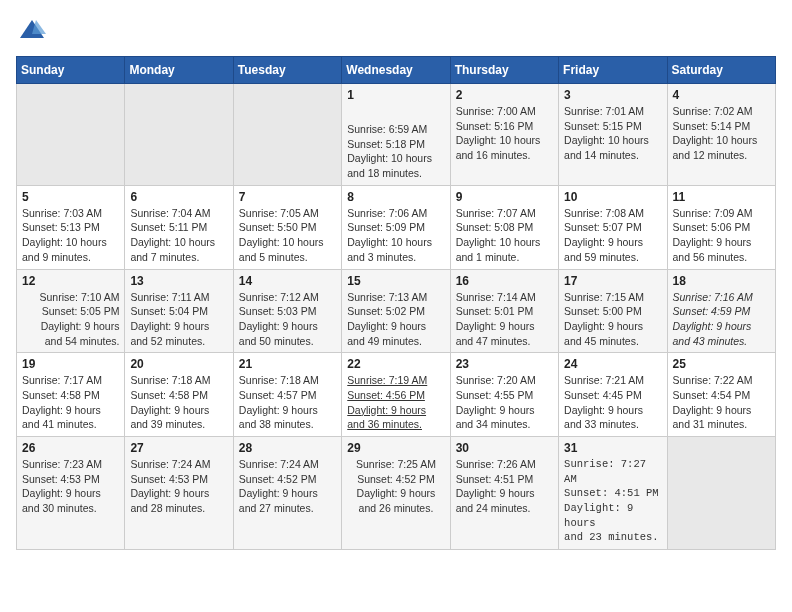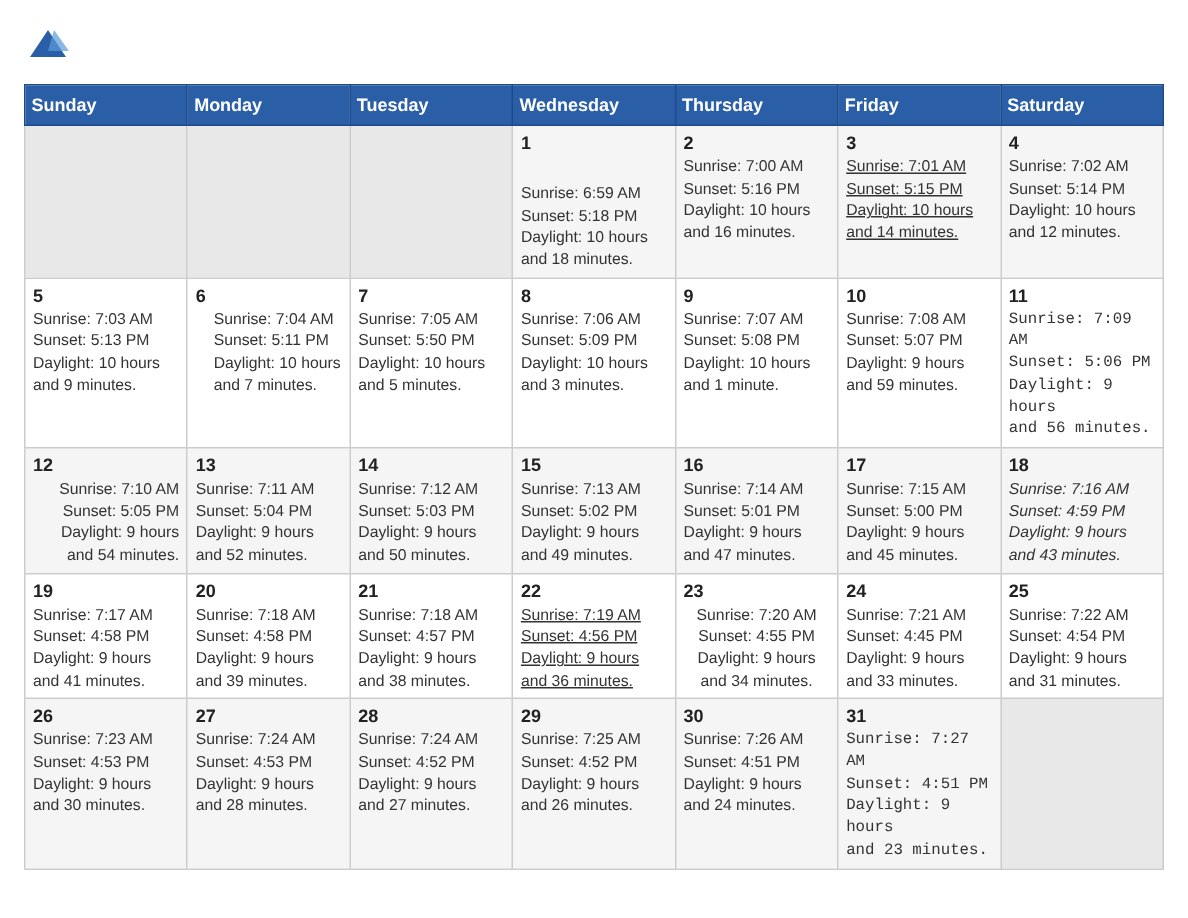--- a/index.html
+++ b/index.html
@@ -140,21 +140,21 @@
         </td>
         <td>
           <div class="day-number">2</div>
           <div class="day-info" style="white-space: pre-line;">Sunrise: 7:00 AM
 Sunset: 5:16 PM
 Daylight: 10 hours
 and 16 minutes.</div>
         </td>
         <td>
           <div class="day-number">3</div>
-          <div class="day-info" style="white-space: pre-line; text-decoration: underline;">Sunrise: 7:01 AM
+          <div class="day-info" style="white-space: pre-line;">Sunrise: 7:01 AM
 Sunset: 5:15 PM
 Daylight: 10 hours
 and 14 minutes.</div>
         </td>
         <td>
           <div class="day-number">4</div>
           <div class="day-info" style="white-space: pre-line;">Sunrise: 7:02 AM
 Sunset: 5:14 PM
 Daylight: 10 hours
 and 12 minutes.</div>
@@ -163,21 +163,21 @@
       <tr>
         <td>
           <div class="day-number">5</div>
           <div class="day-info" style="white-space: pre-line;">Sunrise: 7:03 AM
 Sunset: 5:13 PM
 Daylight: 10 hours
 and 9 minutes.</div>
         </td>
         <td>
           <div class="day-number">6</div>
-          <div class="day-info" style="white-space: pre-line; margin-left: 12px;">Sunrise: 7:04 AM
+          <div class="day-info" style="white-space: pre-line;">Sunrise: 7:04 AM
 Sunset: 5:11 PM
 Daylight: 10 hours
 and 7 minutes.</div>
         </td>
         <td>
           <div class="day-number">7</div>
           <div class="day-info" style="white-space: pre-line;">Sunrise: 7:05 AM
 Sunset: 5:50 PM
 Daylight: 10 hours
 and 5 minutes.</div>
@@ -198,21 +198,21 @@
         </td>
         <td>
           <div class="day-number">10</div>
           <div class="day-info" style="white-space: pre-line;">Sunrise: 7:08 AM
 Sunset: 5:07 PM
 Daylight: 9 hours
 and 59 minutes.</div>
         </td>
         <td>
           <div class="day-number">11</div>
-          <div class="day-info" style="white-space: pre-line; font-family: Liberation Mono, monospace;">Sunrise: 7:09 AM
+          <div class="day-info" style="white-space: pre-line;">Sunrise: 7:09 AM
 Sunset: 5:06 PM
 Daylight: 9 hours
 and 56 minutes.</div>
         </td>
       </tr>
       <tr>
         <td>
           <div class="day-number">12</div>
           <div class="day-info" style="white-space: pre-line; text-align: right;">Sunrise: 7:10 AM
 Sunset: 5:05 PM
@@ -286,21 +286,21 @@
         </td>
         <td>
           <div class="day-number">22</div>
           <div class="day-info" style="white-space: pre-line; text-decoration: underline;">Sunrise: 7:19 AM
 Sunset: 4:56 PM
 Daylight: 9 hours
 and 36 minutes.</div>
         </td>
         <td>
           <div class="day-number">23</div>
-          <div class="day-info" style="white-space: pre-line; text-align: center;">Sunrise: 7:20 AM
+          <div class="day-info" style="white-space: pre-line;">Sunrise: 7:20 AM
 Sunset: 4:55 PM
 Daylight: 9 hours
 and 34 minutes.</div>
         </td>
         <td>
           <div class="day-number">24</div>
           <div class="day-info" style="white-space: pre-line;">Sunrise: 7:21 AM
 Sunset: 4:45 PM
 Daylight: 9 hours
 and 33 minutes.</div>
@@ -330,21 +330,21 @@
         </td>
         <td>
           <div class="day-number">28</div>
           <div class="day-info" style="white-space: pre-line;">Sunrise: 7:24 AM
 Sunset: 4:52 PM
 Daylight: 9 hours
 and 27 minutes.</div>
         </td>
         <td>
           <div class="day-number">29</div>
-          <div class="day-info" style="white-space: pre-line;">Sunrise: 7:25 AM
+          <div class="day-info" style="white-space: pre-line; text-align: center;">Sunrise: 7:25 AM
 Sunset: 4:52 PM
 Daylight: 9 hours
 and 26 minutes.</div>
         </td>
         <td>
           <div class="day-number">30</div>
           <div class="day-info" style="white-space: pre-line;">Sunrise: 7:26 AM
 Sunset: 4:51 PM
 Daylight: 9 hours
 and 24 minutes.</div>

